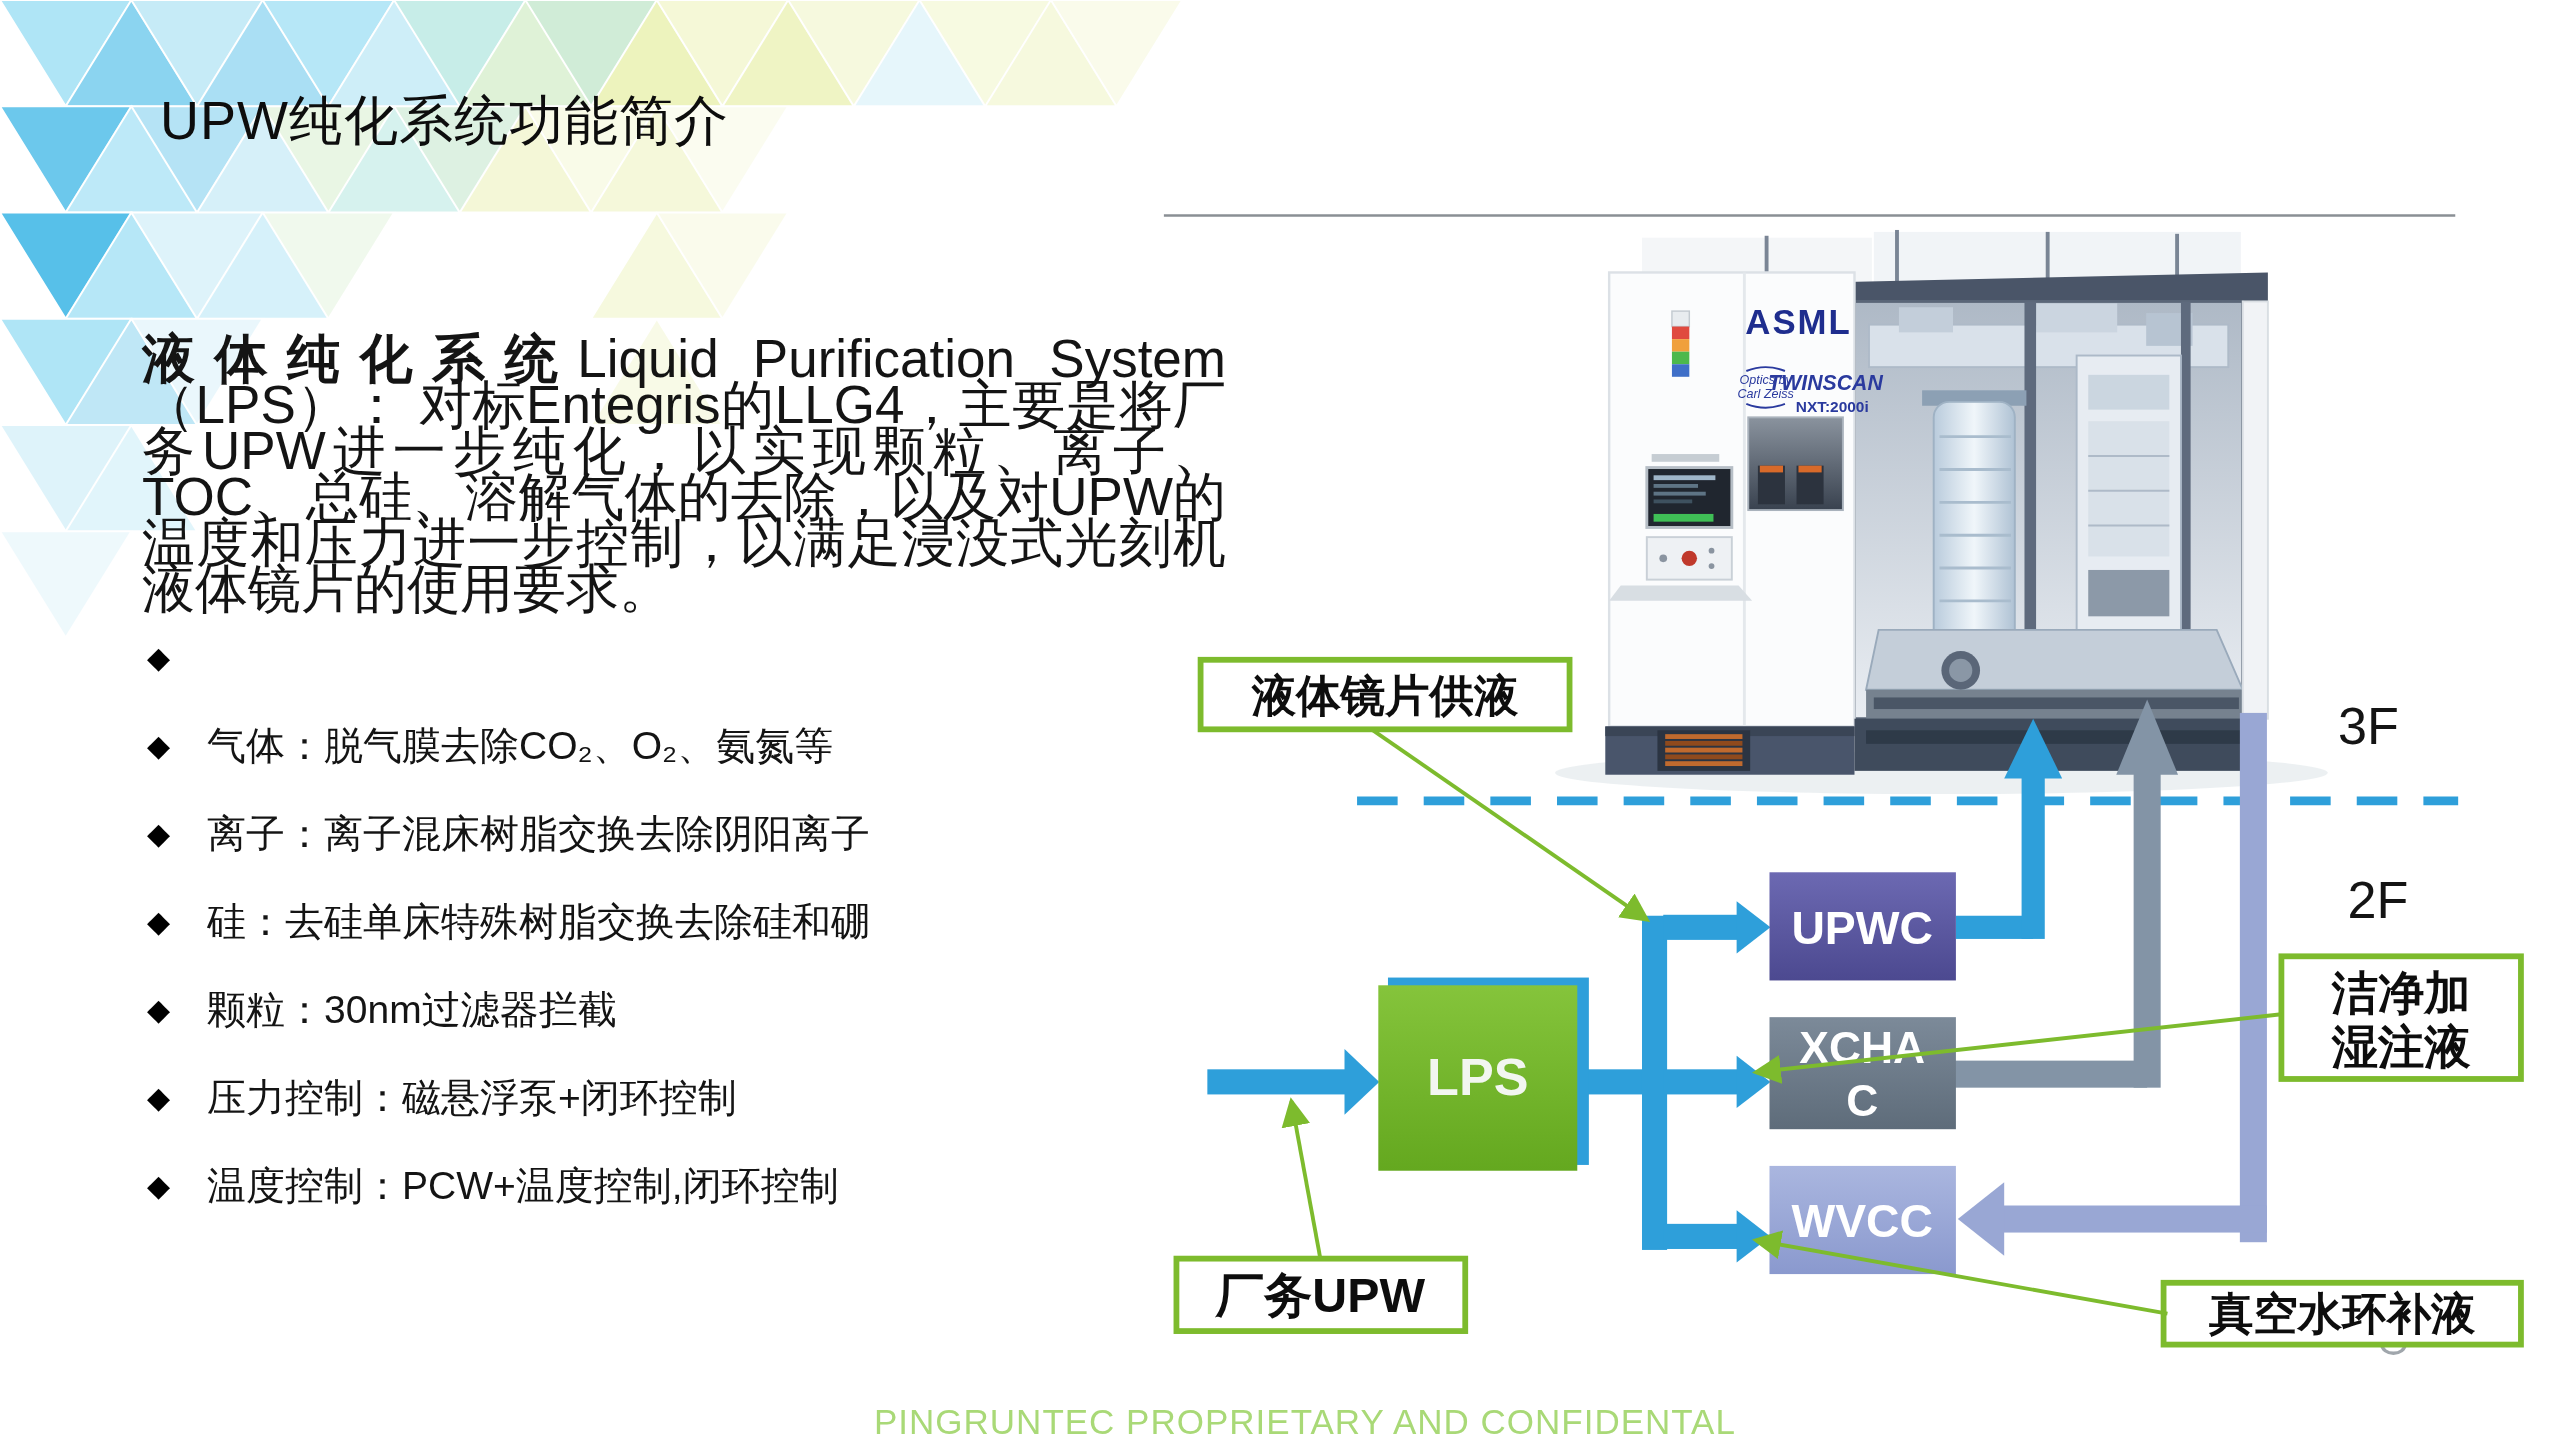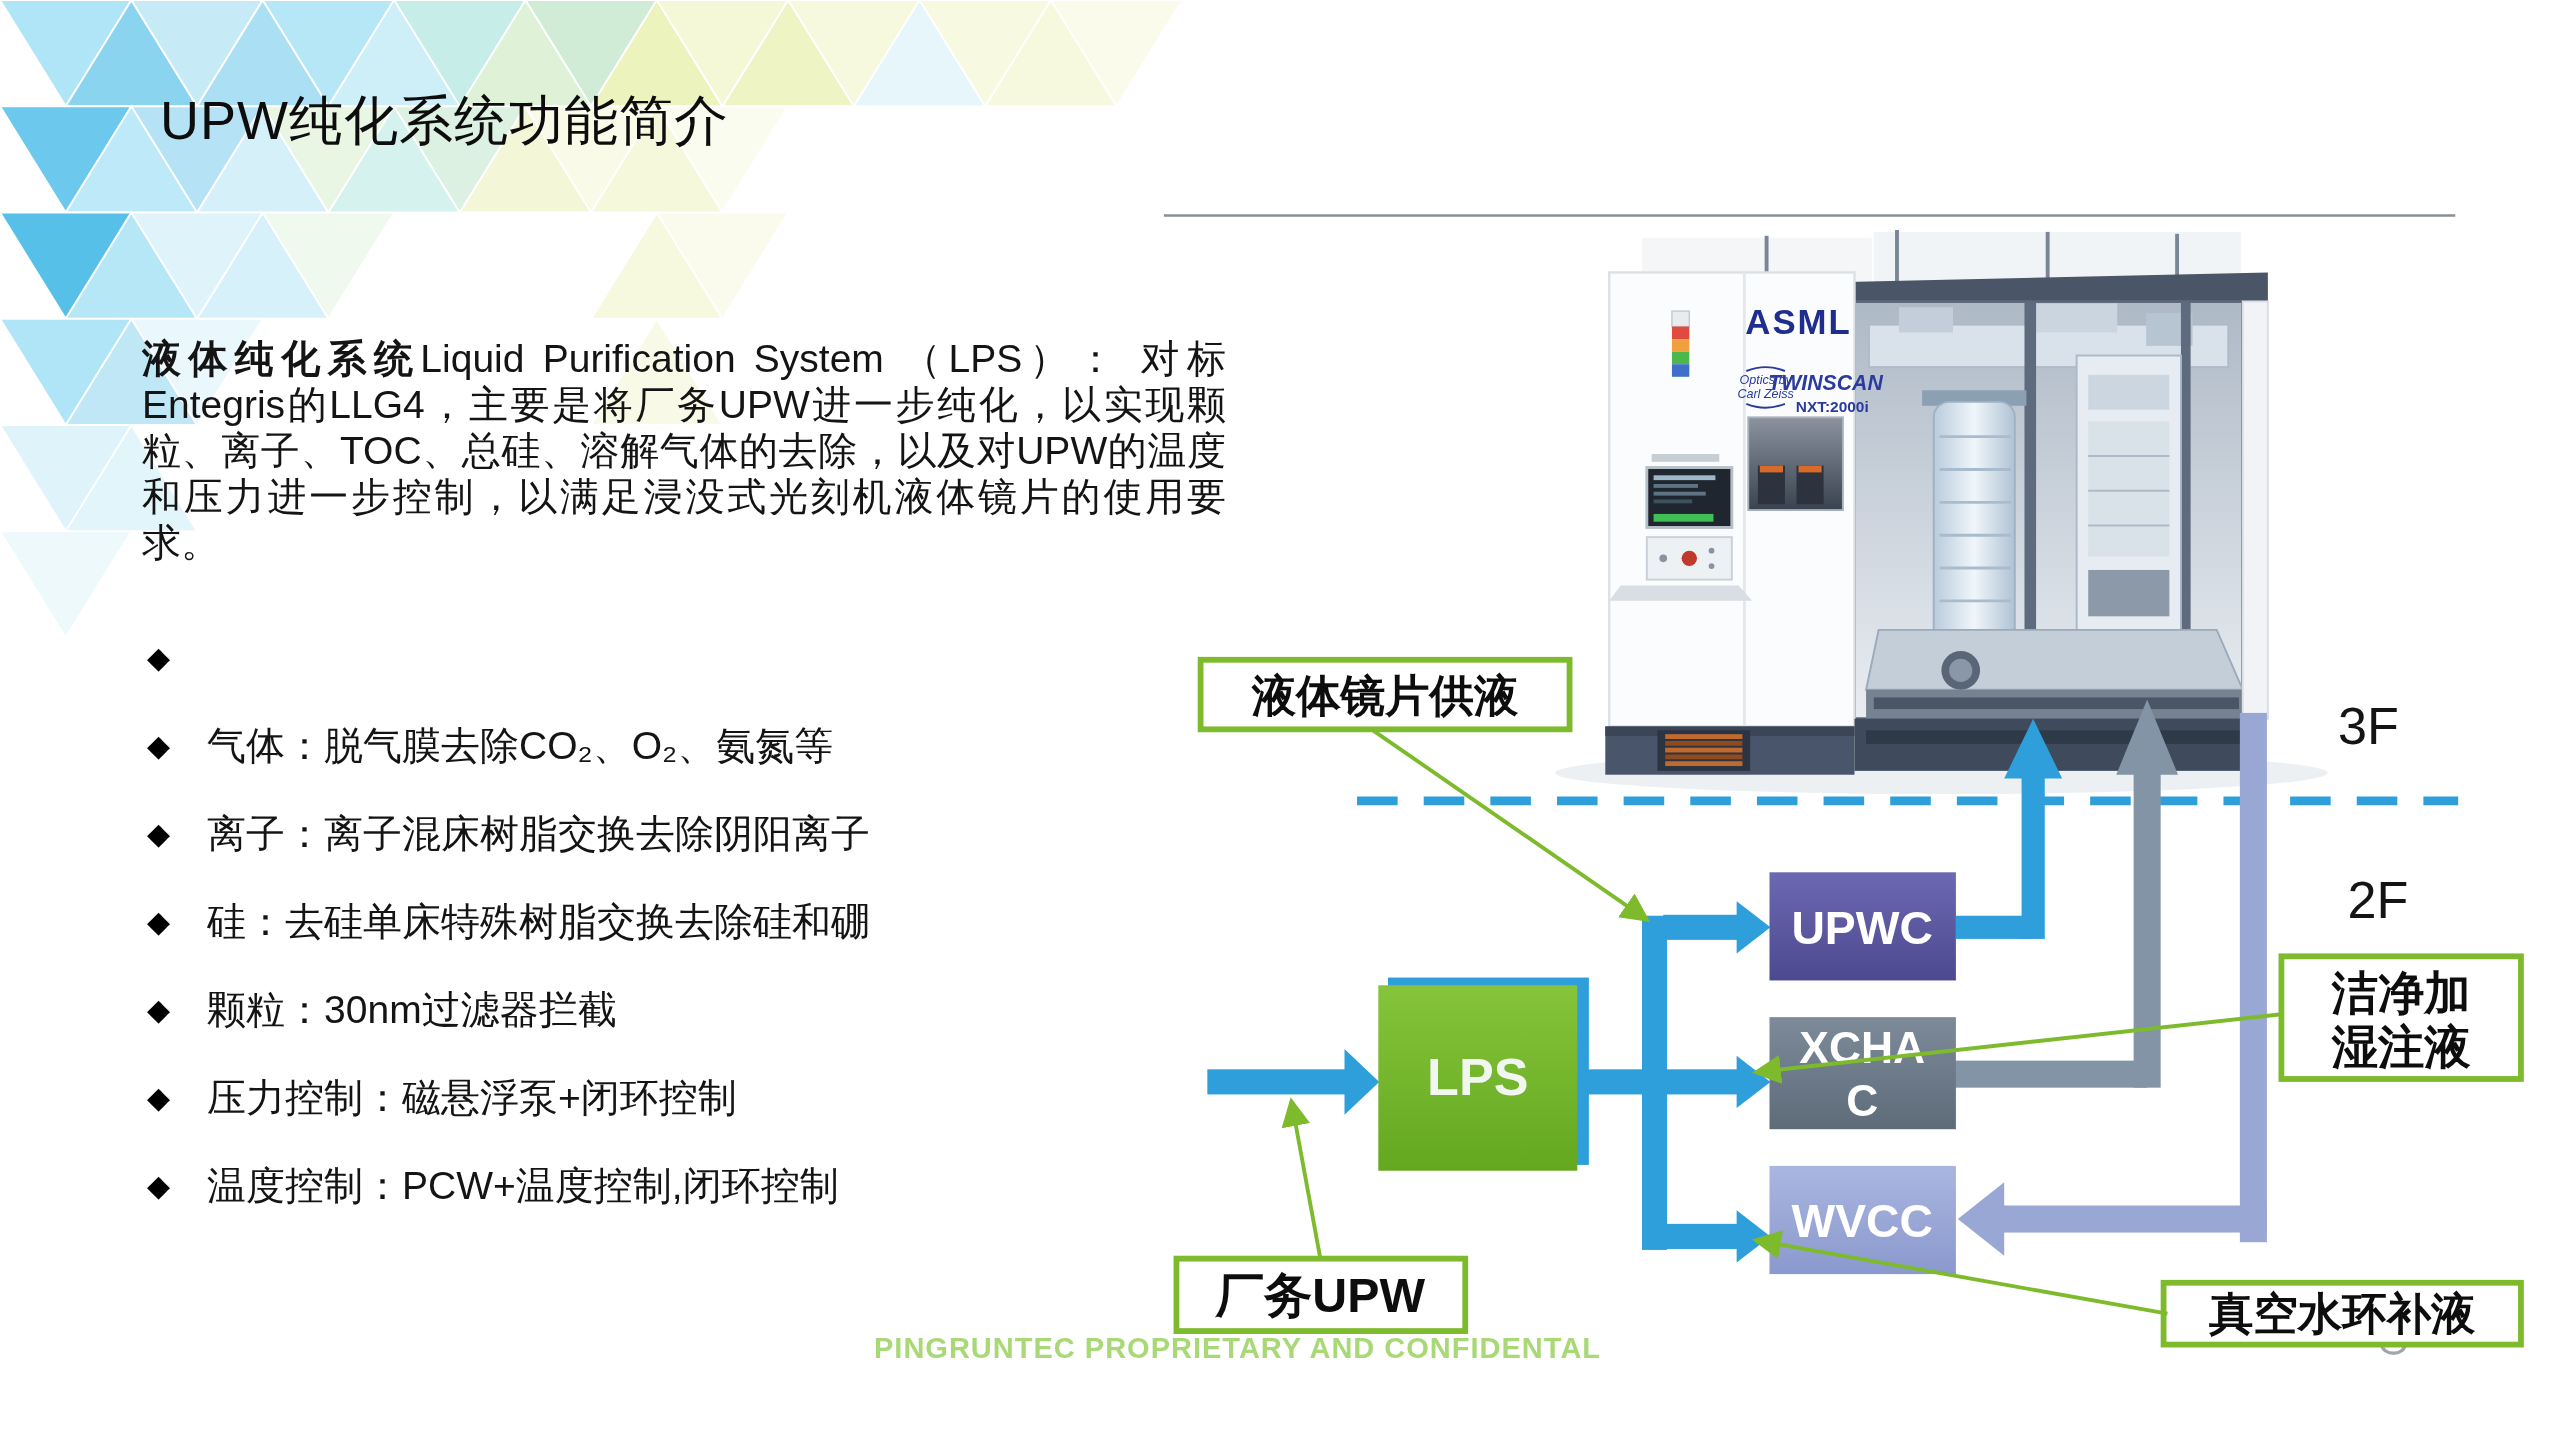--- a/index.html
+++ b/index.html
@@ -9,31 +9,31 @@
   }
   .layer { position:absolute; left:0; top:0; }
   svg text { font-family:"Liberation Sans", sans-serif; }
 
   .page-title {
     position:absolute; left:160px; top:85px; margin:0;
     font-size:54px; font-weight:400; letter-spacing:1px; color:#0d0d0d;
   }
   .intro {
     position:absolute; left:142px; top:336px; width:1084px; margin:0;
-    font-size:39px; line-height:46px; color:#141414; text-align:justify;
+    font-size:53px; line-height:46px; color:#141414; text-align:justify;
   }
   .intro b { font-weight:700; }
   .bullets {
     position:absolute; left:147px; top:614px; margin:0; padding:0; list-style:none;
   }
   .bullets li { display:flex; align-items:center; height:88px; font-size:39px; color:#141414; }
   .bullets .diamond { font-size:30px; color:#000; margin-right:37px; line-height:1; }
   .footer {
-    position:absolute; left:874px; top:1332px;
-    font-size:29px; letter-spacing:1px; color:#a9d977; font-weight:700;
+    position:absolute; left:874px; top:1402px;
+    font-size:35px; letter-spacing:1px; color:#a9d977; font-weight:400;
   }
 </style>
 </head>
 <body>
 
 <div class="slide">
 
   <svg class="layer" width="2576" height="1449" viewBox="0 0 2667 1500">
     <g stroke="#ffffff" stroke-width="2">
       <polygon points="0,0 136,0 68,110" fill="#6FD0F0" opacity="0.55"></polygon>

